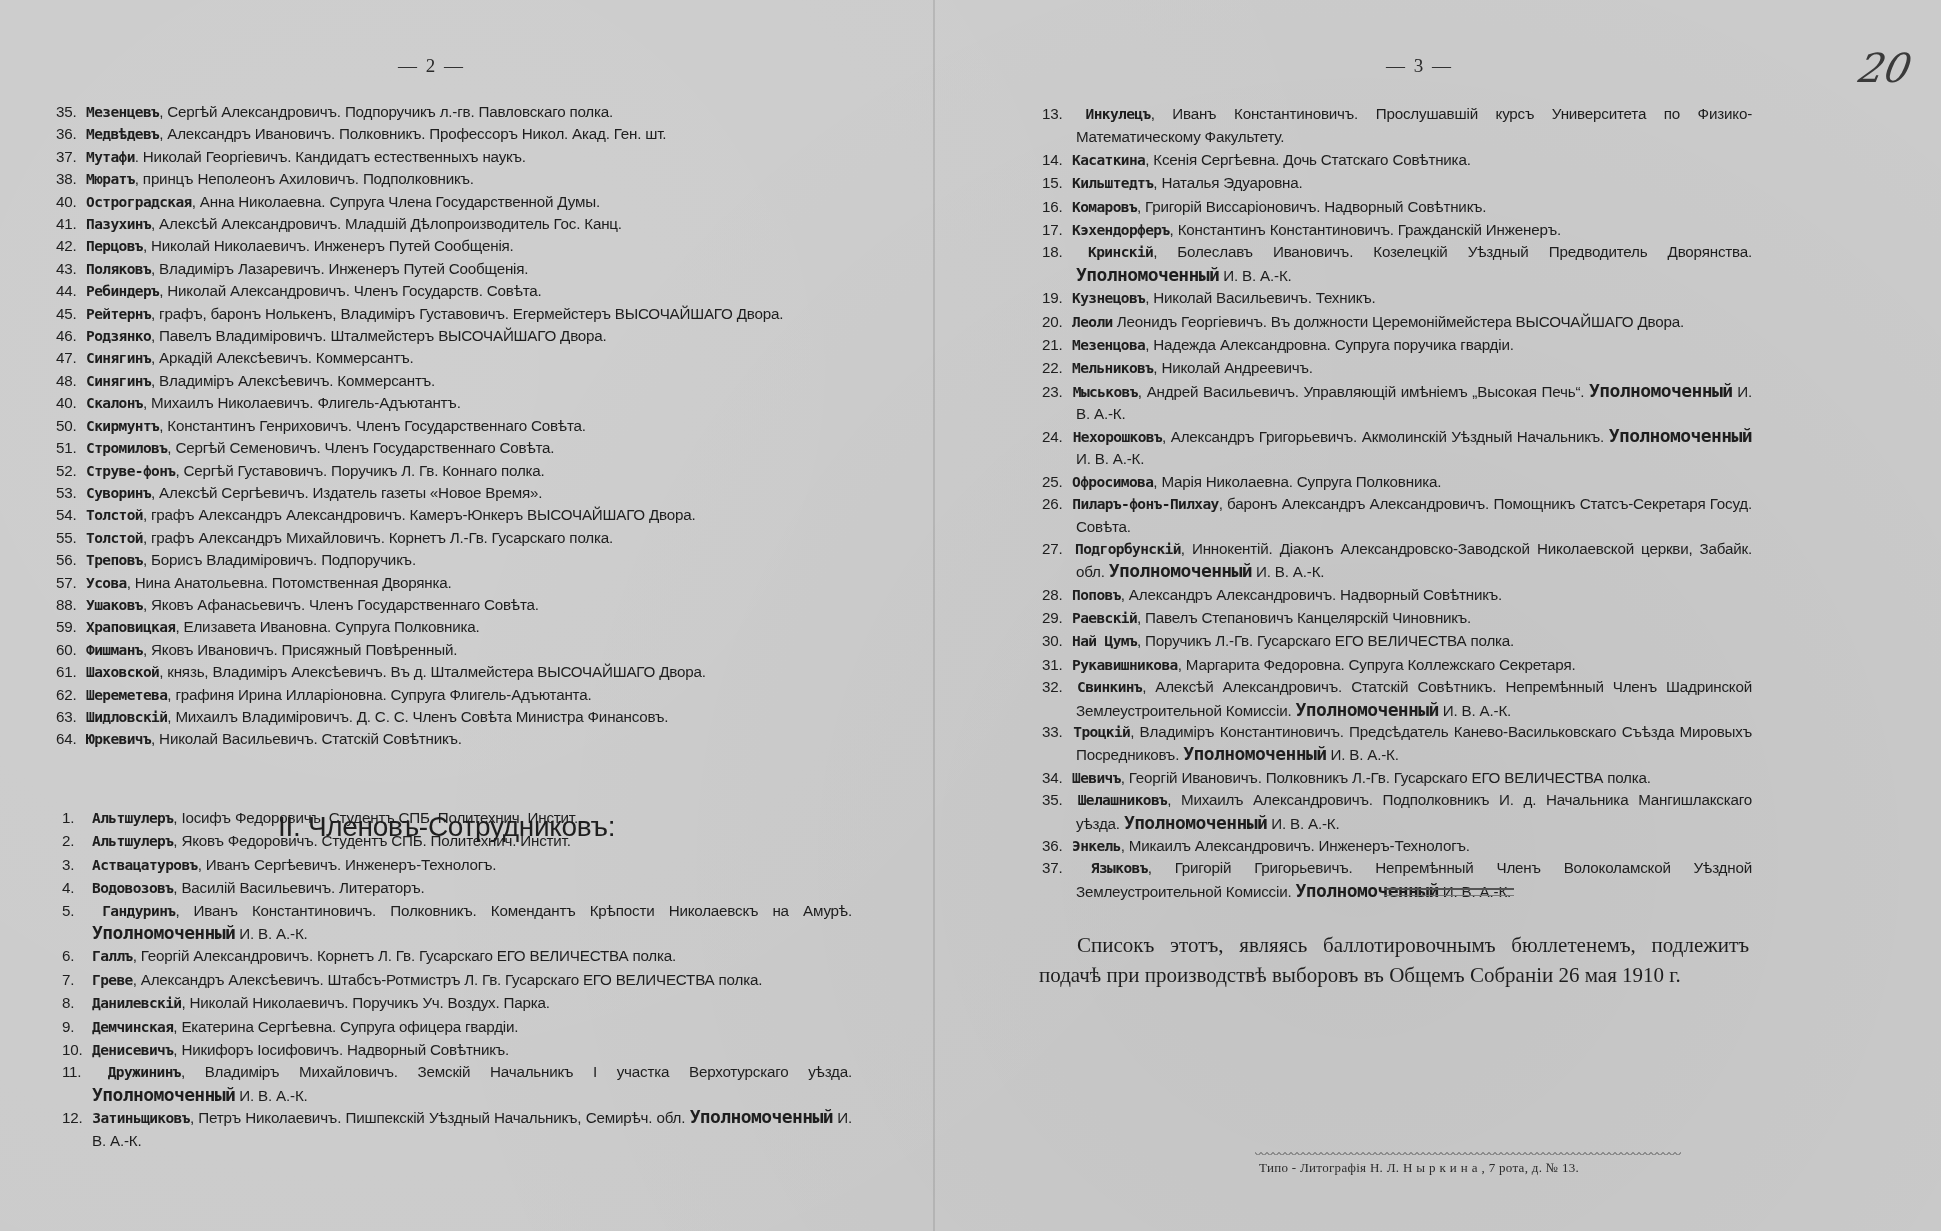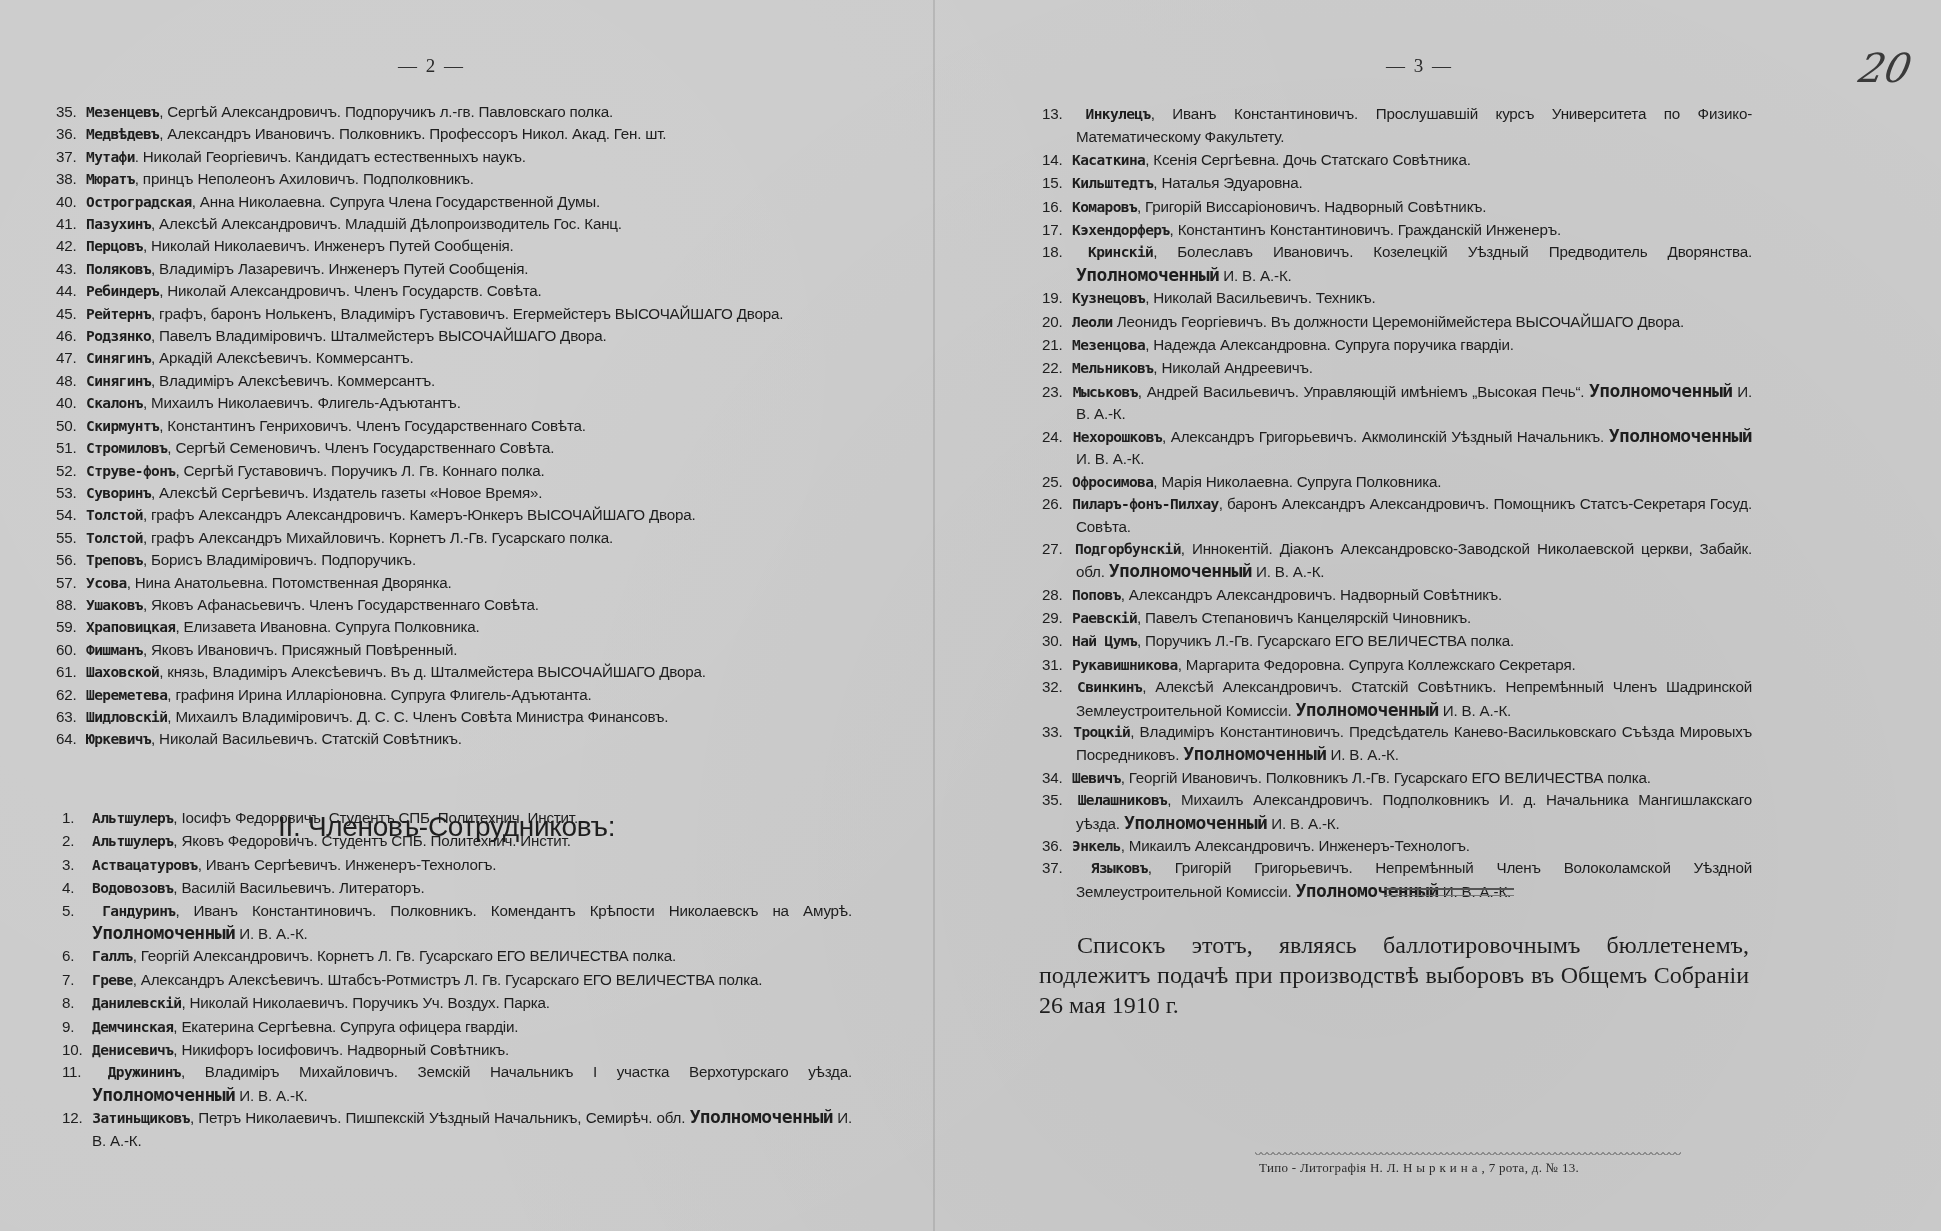--- a/index.html
+++ b/index.html
@@ -68,21 +68,21 @@
     color: #1e1e1e;
   }
 
   .rule-double {
     position: absolute; left: 448px; top: 888px; width: 130px; height: 5px;
     border-top: 2px solid #555; border-bottom: 1px solid #777;
   }
 
   .closing {
     position: absolute; left: 103px; top: 930px; width: 710px;
-    font-family: "Liberation Serif", serif; font-size: 24px; line-height: 30px;
+    font-family: "Liberation Serif", serif; font-size: 21px; line-height: 30px;
     text-indent: 38px; text-align: justify; color: #1e1e1e;
   }
 
   .imprint-wave {
     position: absolute; left: 319px; top: 1152px; width: 426px; height: 6px;
     background-image: radial-gradient(circle at 3px 0px, transparent 2px, #666 2px, #666 3px, transparent 3px);
     background-size: 6px 6px; opacity: 0.6;
   }
   .imprint {
     position: absolute; left: 295px; top: 1160px;

